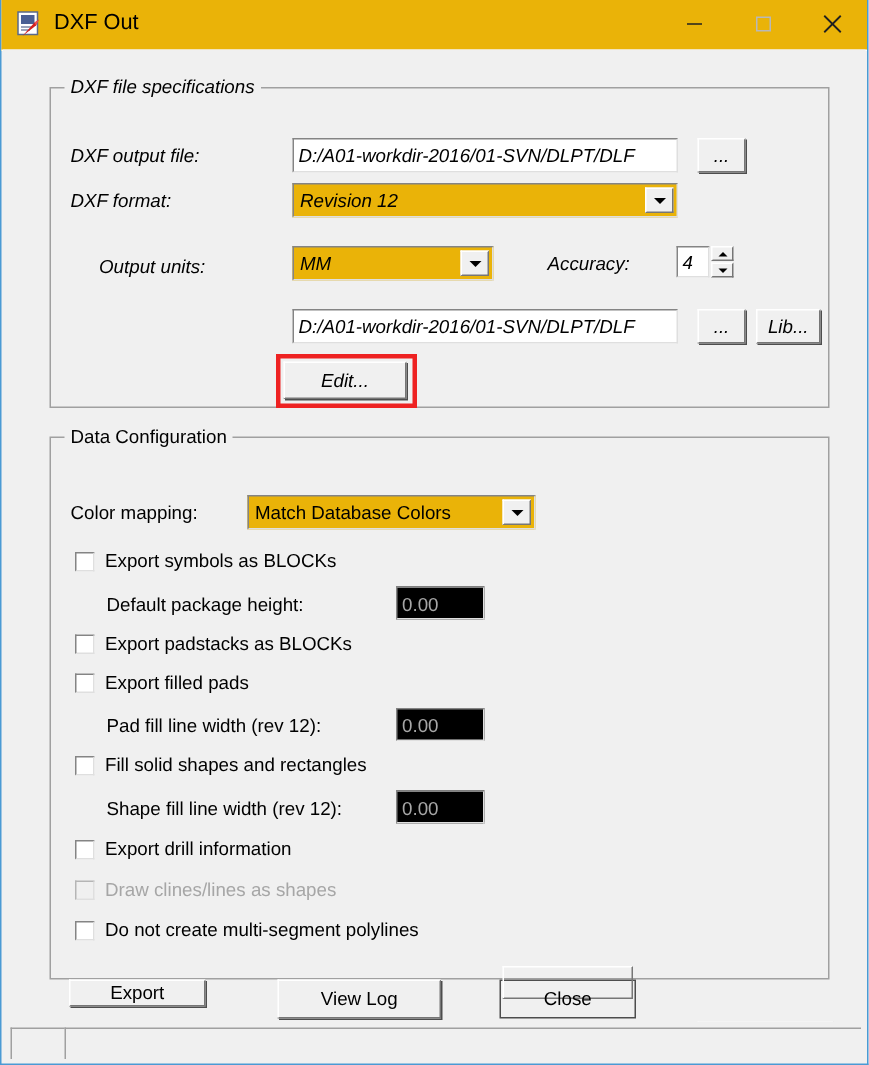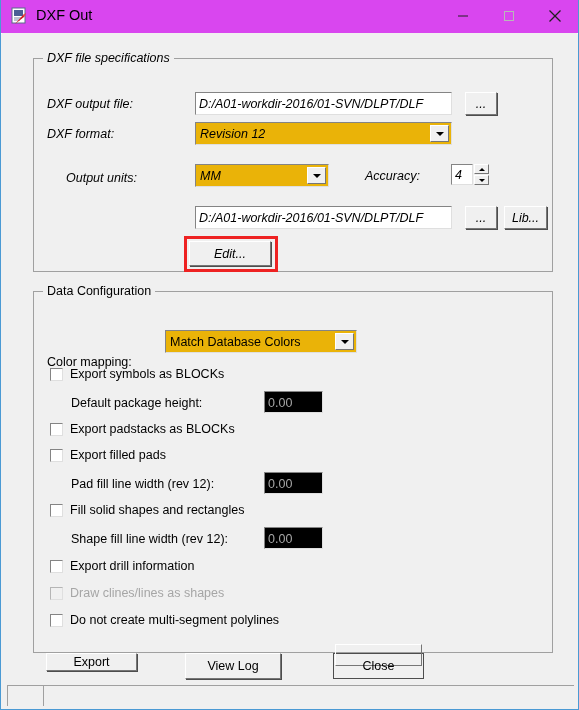--- a/index.html
+++ b/index.html
@@ -26,21 +26,21 @@
     border-bottom: 1px solid #4a9ad4;
     background: #f0f0f0;
   }
 
   
   #titlebar {
     position: absolute;
     left: 0; top: 0;
     width: 577px;
     height: 33px;
-    background: #d946ef;
+    background: #eab308;
     border-bottom: 1px solid #ffffff;
   }
   #app-icon {
     position: absolute;
     left: 10px; top: 7px;
     width: 18px; height: 18px;
   }
   #title-text {
     position: absolute;
     left: 35px; top: 7px;
@@ -368,21 +368,21 @@
 
       <div class="btn" style="left:155px; top:182px; width:82px; height:25px;">
         <span>Edit...</span>
       </div>
       <div id="edit-highlight" style="left:150px; top:177px; width:94px; height:36px;"></div>
     </fieldset>
 
     <fieldset class="groupbox" id="grp-data" style="margin:0;padding:0;">
       <span class="group-title">Data Configuration</span>
 
-      <span class="lbl" style="left:13px; top:43px;margin-top:20px;">Color mapping:</span>
+      <span class="lbl" style="left:13px; top:43px;">Color mapping:</span>
       <div class="combo" style="left:131px; top:38px; width:192px; height:23px;">
         <span class="combo-text">Match Database Colors</span>
         <span class="combo-arrow"></span>
       </div>
 
       <div class="cbrow" style="left:16px; top:74px;">
         <span class="cbox"></span>
         <span class="cblabel">Export symbols as BLOCKs</span>
       </div>
 
@@ -423,21 +423,21 @@
       <div class="cbrow" style="left:16px; top:320px;">
         <span class="cbox"></span>
         <span class="cblabel">Do not create multi-segment polylines</span>
       </div>
     </fieldset>
 
     <div class="btn" style="left:44px; top:620px; width:91px; height:18px;">
       <span>Export</span>
     </div>
 
-    <div class="btn" style="left:183px; top:620px; width:96px; height:26px;">
+    <div class="btn" style="left:183px; top:620px; width:109px; height:26px;">
       <span>View Log</span>
     </div>
 
     <div class="btn default" style="left:331px; top:620px; width:91px; height:26px;">
       <span class="inner"></span>
       <span>Close</span>
     </div>
 
     <div class="btn" style="left:463px; top:648px; width:91px; height:26px;">
       <span>Help</span>

